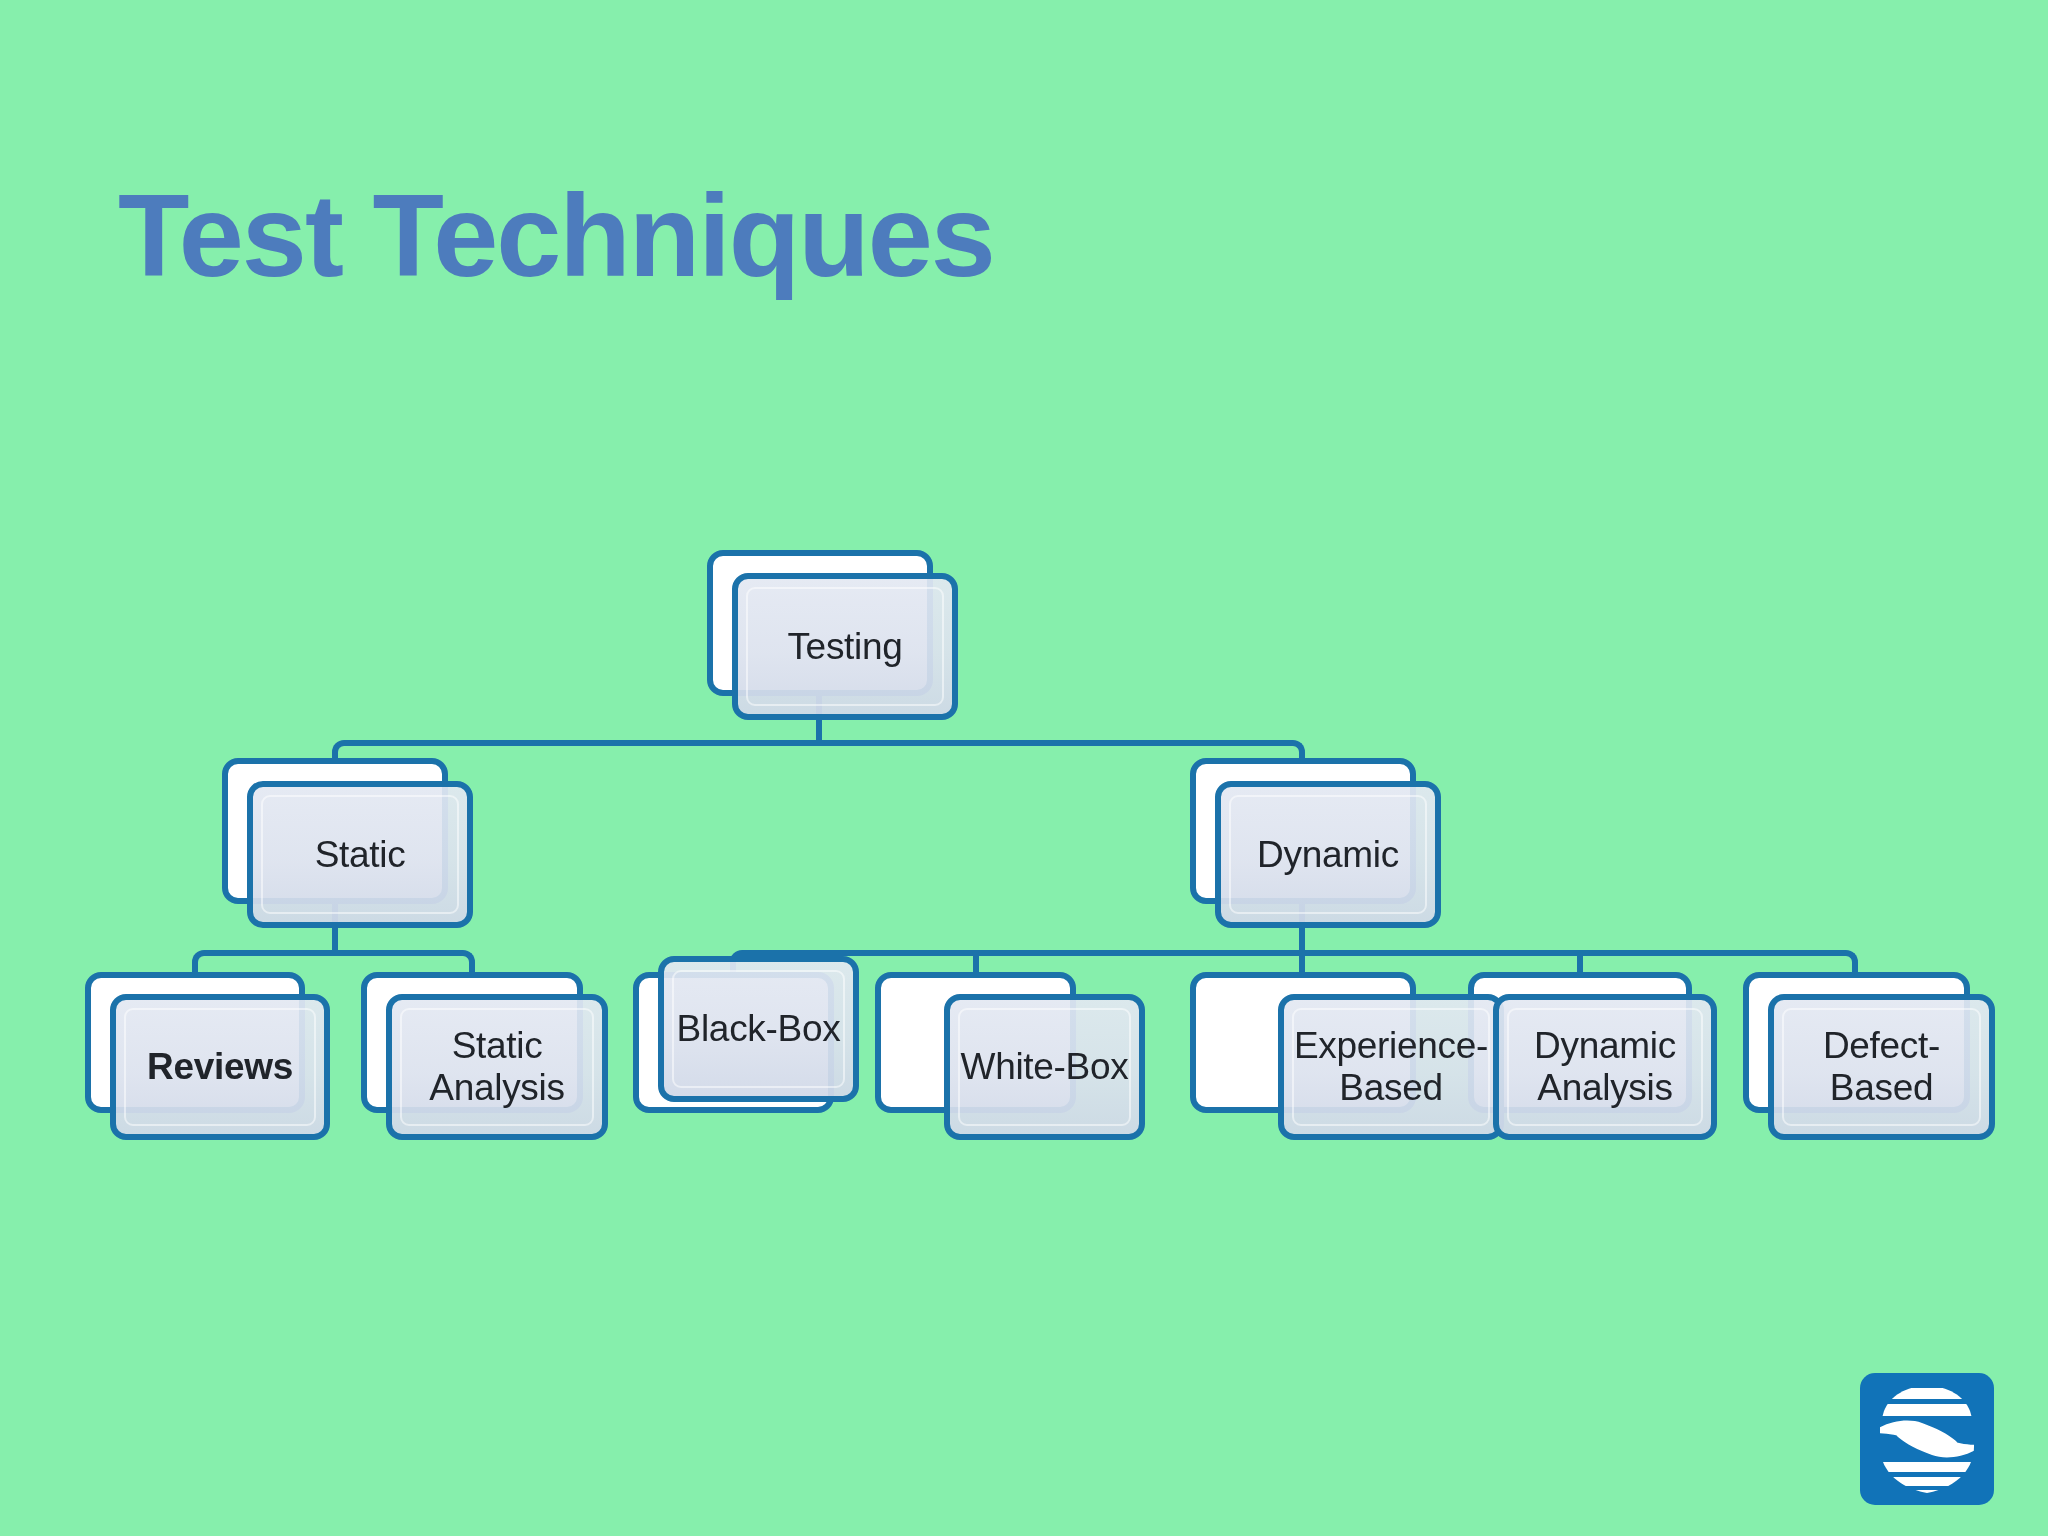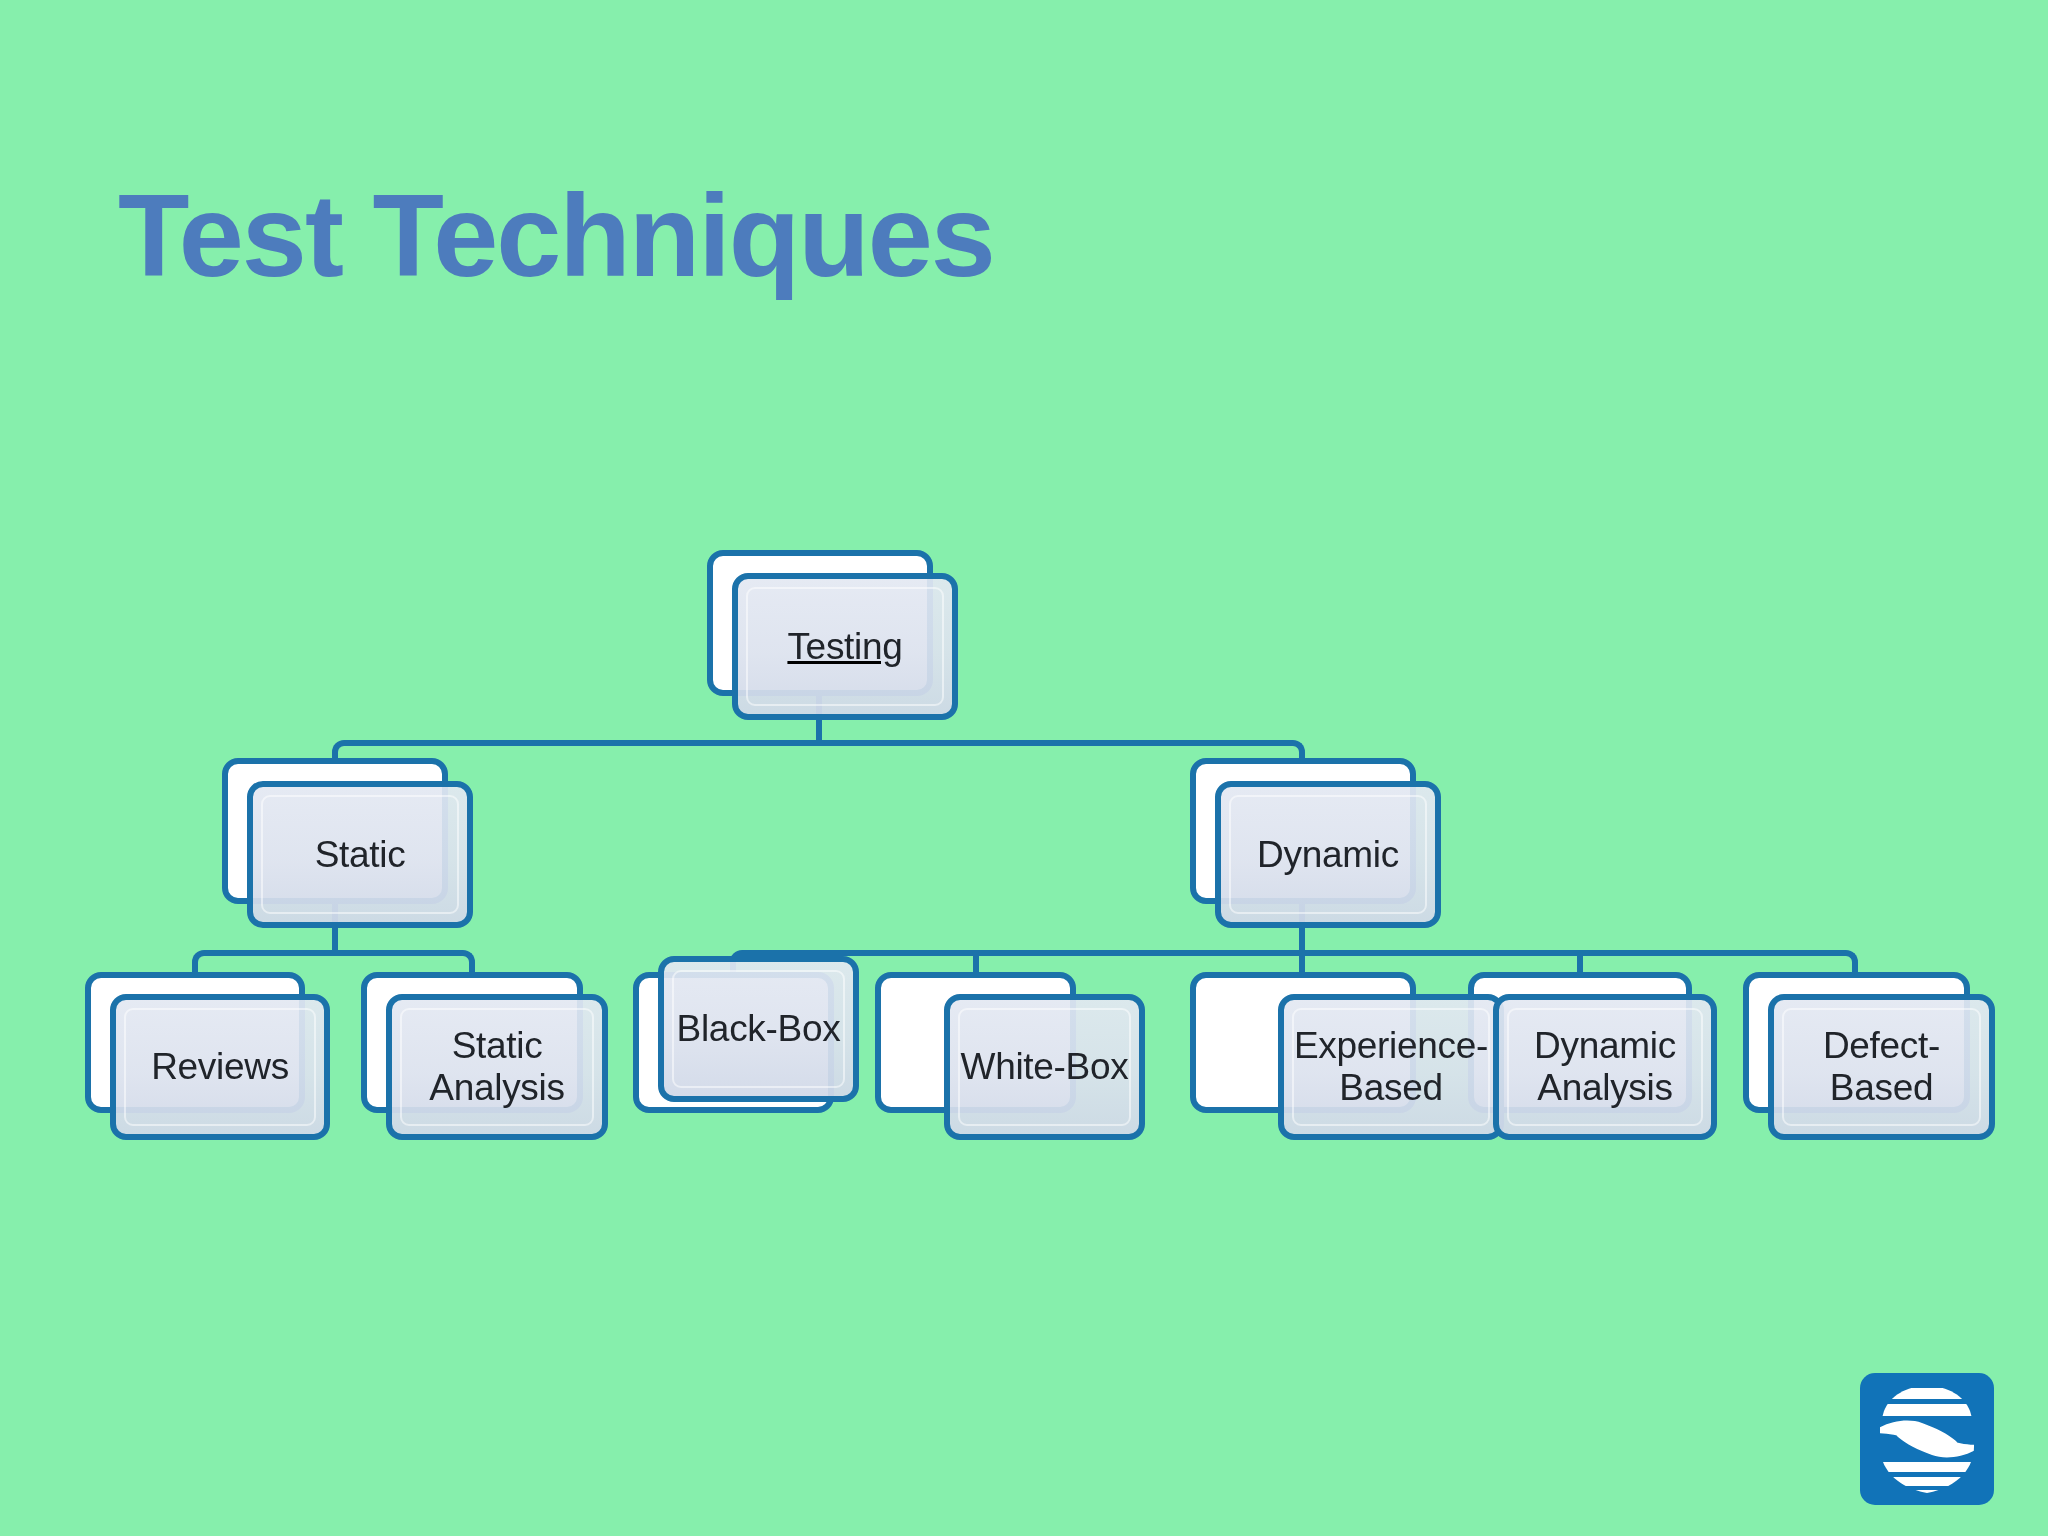--- a/index.html
+++ b/index.html
@@ -49,36 +49,36 @@
   <div class="line" style="left:332px;top:900px;width:6px;height:56px;"></div>
   <div class="elbow" style="left:192px;top:950px;width:283px;height:25px;"></div>
 
   <div class="line" style="left:1299px;top:900px;width:6px;height:56px;"></div>
   <div class="elbow" style="left:730px;top:950px;width:1128px;height:25px;"></div>
   <div class="line" style="left:973px;top:950px;width:6px;height:24px;"></div>
   <div class="line" style="left:1299px;top:950px;width:6px;height:24px;"></div>
   <div class="line" style="left:1577px;top:950px;width:6px;height:24px;"></div>
 
   <div class="box back" style="left:707px;top:550px;width:226px;height:146px;"></div>
-  <div class="box front" style="left:732px;top:573px;width:226px;height:147px;text-decoration:underline;">
+  <div class="box front" style="left:732px;top:573px;width:226px;height:147px;">
     <span class="node-label">Testing</span>
   </div>
 
   <div class="box back" style="left:222px;top:758px;width:226px;height:146px;"></div>
   <div class="box front" style="left:247px;top:781px;width:226px;height:147px;">
     <span class="node-label">Static</span>
   </div>
 
   <div class="box back" style="left:1190px;top:758px;width:226px;height:146px;"></div>
   <div class="box front" style="left:1215px;top:781px;width:226px;height:147px;">
     <span class="node-label">Dynamic</span>
   </div>
 
   <div class="box back" style="left:85px;top:972px;width:220px;height:141px;"></div>
-  <div class="box front" style="left:110px;top:994px;width:220px;height:146px;">
+  <div class="box front" style="left:110px;top:994px;width:220px;height:146px;font-weight:bold;">
     <span class="node-label">Reviews</span>
   </div>
 
   <div class="box back" style="left:361px;top:972px;width:222px;height:141px;"></div>
   <div class="box front" style="left:386px;top:994px;width:222px;height:146px;">
     <span class="node-label">Static
 Analysis</span>
   </div>
 
   <div class="box back" style="left:633px;top:972px;width:201px;height:141px;"></div>

